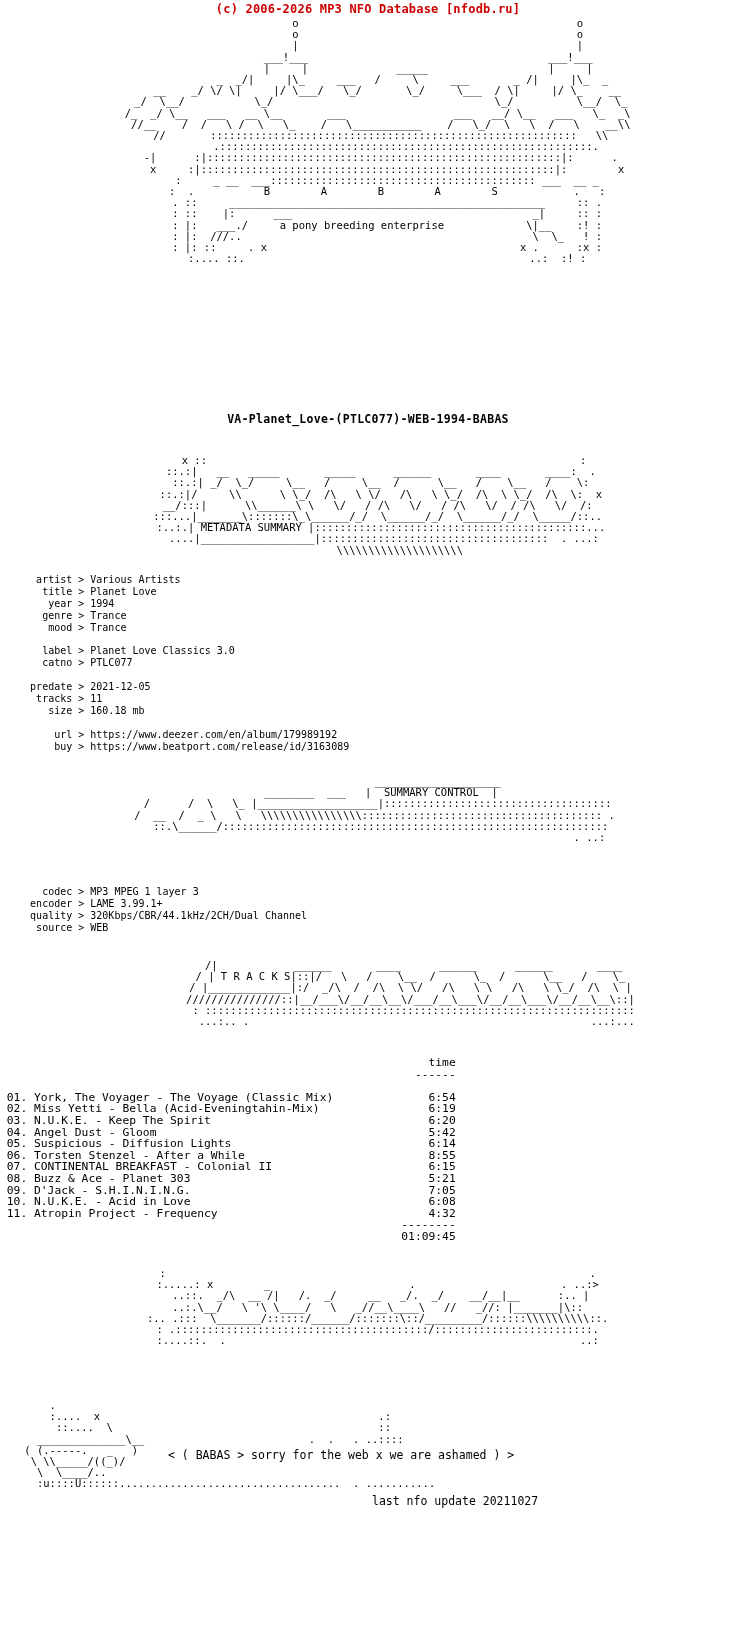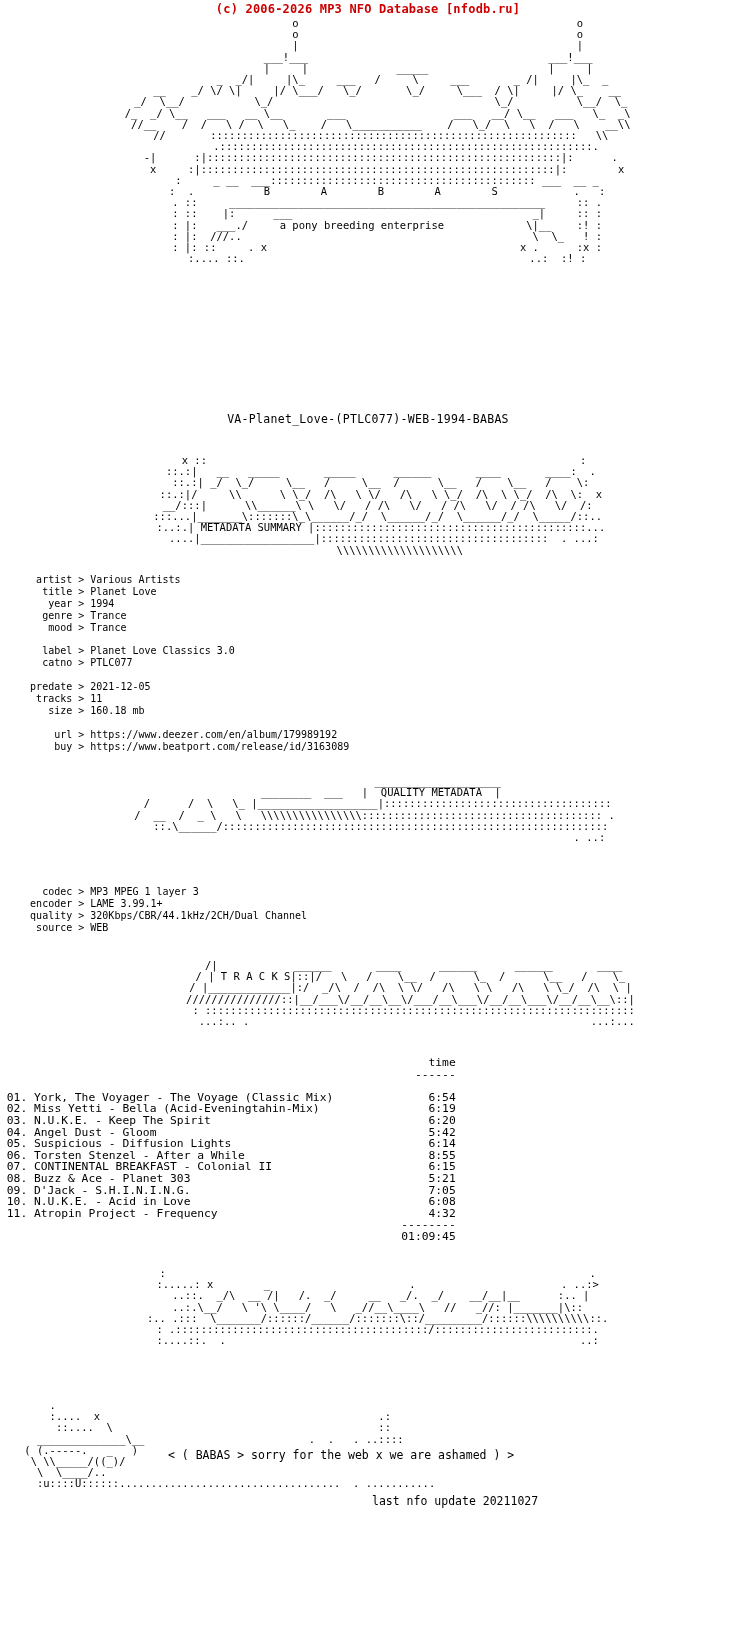--- a/index.html
+++ b/index.html
@@ -82,21 +82,21 @@
     :  .           B        A        B        A        S            .   :
     . ::     __________________________________________________     :: .
     : ::    |:      ___                                      _|     :: :
     : |:   ___./     a pony breeding enterprise             \|__    :! :
     : |:  ///..                                              \  \_   ! :
     : |: ::     . x                                        x .      :x :
     :.... ::.                                             ..:  :! :
 </pre>
   </div>
 
-  <div class="block title-line" style="top:413px;">VA-Planet_Love-(PTLC077)-WEB-1994-BABAS</div>
+  <div class="block title-line" style="top:413px;font-weight:bold;">VA-Planet_Love-(PTLC077)-WEB-1994-BABAS</div>
 
   <div class="block" style="top:455px;">
     <pre class="art center">   x ::                                                           :
   ::.:|   __   _____       _____      ______       ____       ____:  .
   ::.:| _/  \_/     \__   /     \__  /      \__   /    \__   /    \:
   ::.:|/     \\      \ \_/  /\   \ \/   /\   \ \_/  /\  \ \_/  /\  \:  x
  __/:::|      \\______\ \   \/   / /\   \/   / /\   \/  / /\   \/  /:
  :::...|_______\:::::::\_\______/_/  \______/_/  \______/_/  \_____/::..
   :..:.| METADATA SUMMARY |:::::::::::::::::::::::::::::::::::::::::::...
    ....|__________________|::::::::::::::::::::::::::::::::::::  . ...:
@@ -116,21 +116,21 @@
      predate &gt; 2021-12-05
       tracks &gt; 11
         size &gt; 160.18 mb
 
          url &gt; https://www.deezer.com/en/album/179989192
          buy &gt; https://www.beatport.com/release/id/3163089</pre>
   </div>
 
   <div class="block" style="top:776px;">
     <pre class="art center">                    ____________________
-  ________  ___   |  QUALITY METADATA  |
+  ________  ___   |  SUMMARY CONTROL  |
  /      /  \   \_ |___________________|::::::::::::::::::::::::::::::::::::
 /  __  /  _ \   \   \\\\\\\\\\\\\\\\:::::::::::::::::::::::::::::::::::::: .
   ::.\______/:::::::::::::::::::::::::::::::::::::::::::::::::::::::::::::
                                                                     . ..:</pre>
   </div>
 
   <div class="block" style="top:886px;">
     <pre class="meta" id="quality-out">       codec &gt; MP3 MPEG 1 layer 3
      encoder &gt; LAME 3.99.1+
      quality &gt; 320Kbps/CBR/44.1kHz/2CH/Dual Channel

